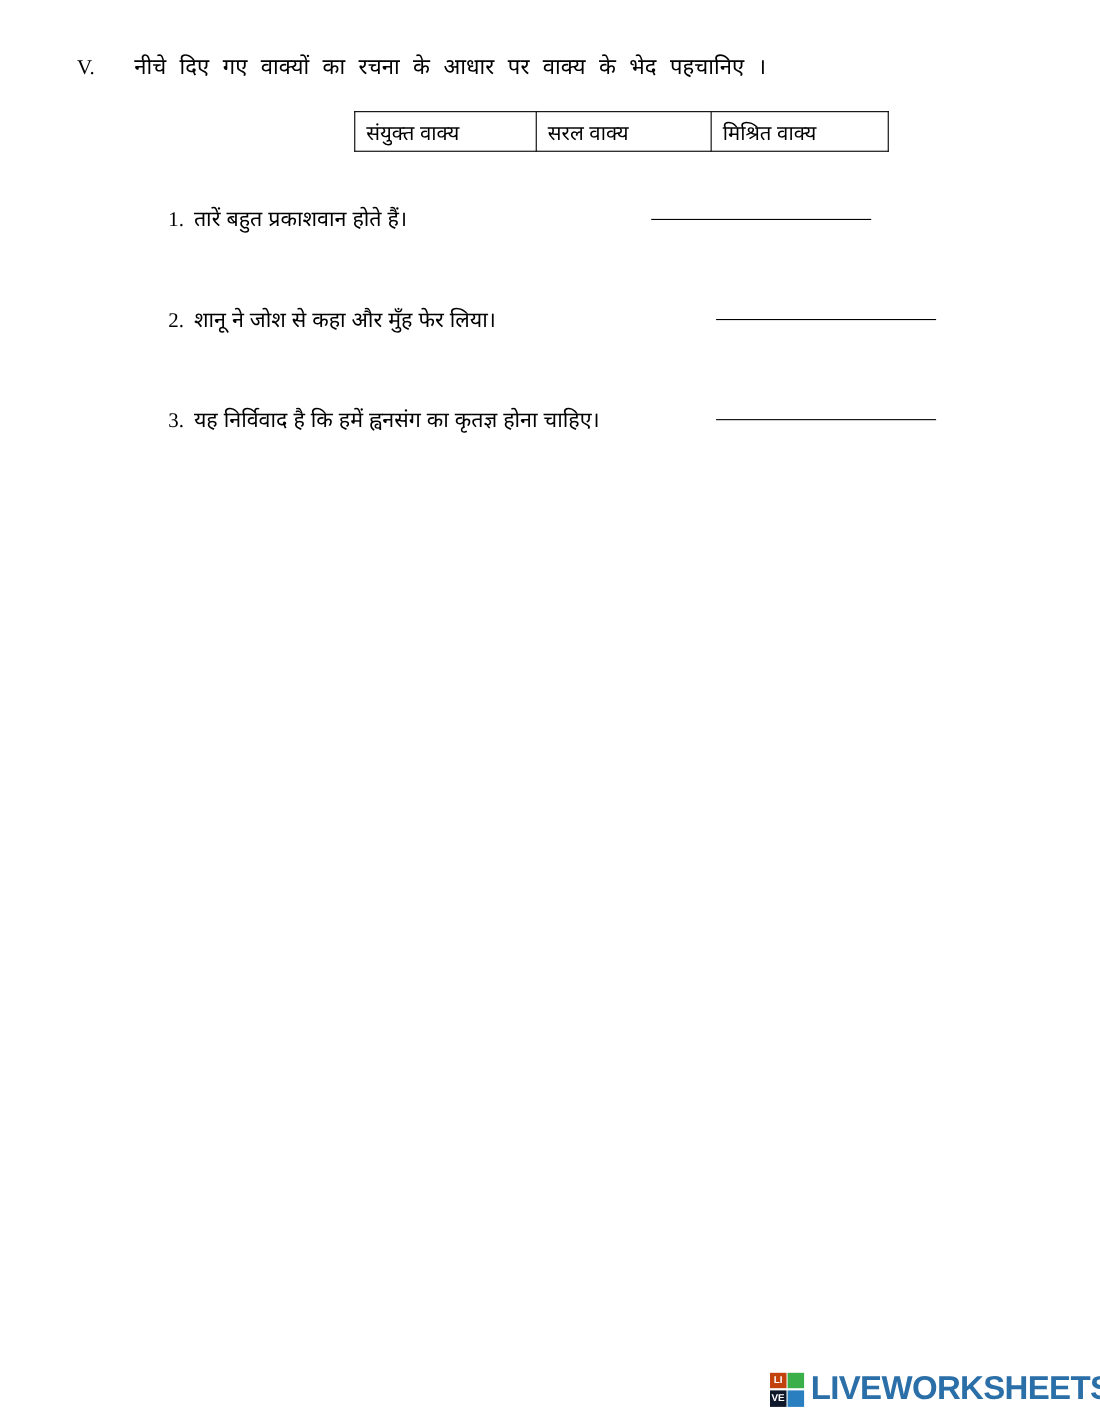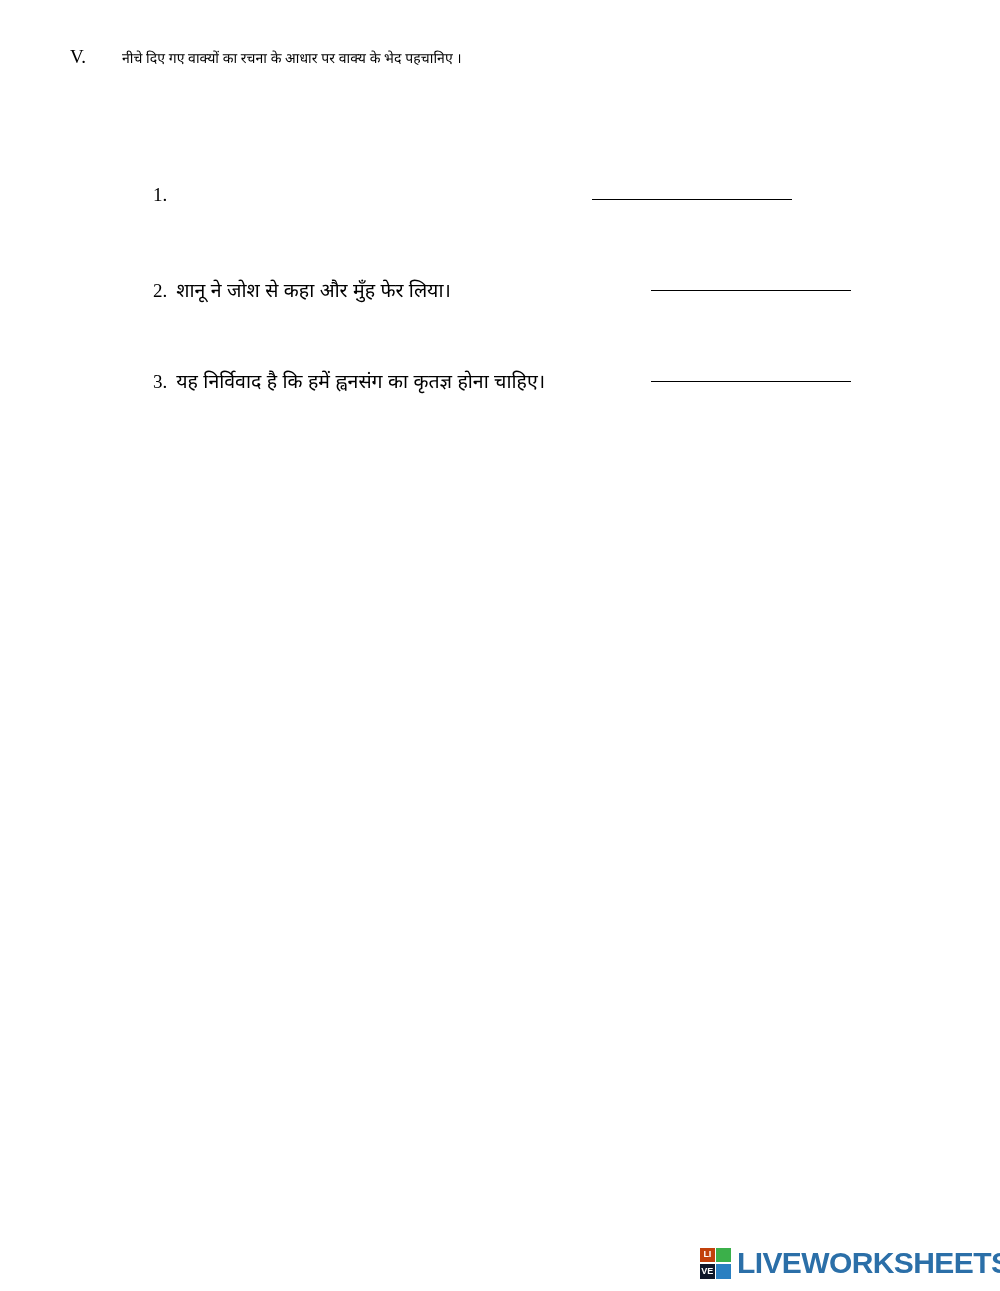--- a/index.html
+++ b/index.html
@@ -30,22 +30,22 @@
     display: flex;
     align-items: baseline;
   }
   .q-num {
     font-family: "Liberation Serif", serif;
     font-size: 19px;
     width: 52px;
     flex: 0 0 52px;
   }
   .q-text {
-    font-family: Liberation Serif, serif;
-    font-size: 14px;
+    font-family: Liberation Mono, monospace;
+    font-size: 20px;
     letter-spacing: 0.1px;
     white-space: nowrap;
   }
 
   
   .opt-table {
     position: absolute;
     left: 322px;
     top: 101px;
     border-collapse: collapse;
@@ -136,23 +136,33 @@
 </head>
 <body>
 
 <div class="sheet">
 
   <div class="q-row">
     <span class="q-num">V.</span>
     <span class="q-text">नीचे दिए गए वाक्यों का रचना के आधार पर वाक्य के भेद पहचानिए ।</span>
   </div>
 
+  <table class="opt-table">
+    <tbody>
+        <tr>
+      <td class="opt-c1">संयुक्त वाक्य</td>
+      <td class="opt-c2">सरल वाक्य</td>
+      <td class="opt-c3">मिश्रित वाक्य</td>
+    </tr>
+  </tbody>
+    </table>
 
   <div class="item" id="item-1">
     <span class="item-num">1.</span>
+    <span class="item-text">तारें बहुत प्रकाशवान होते हैं।</span>
   </div>
   <div class="blank-abs" id="blank-1"></div>
 
   <div class="item" id="item-2">
     <span class="item-num">2.</span>
     <span class="item-text">शानू ने जोश से कहा और मुँह फेर लिया।</span>
   </div>
   <div class="blank-abs" id="blank-2"></div>
 
   <div class="item" id="item-3">

